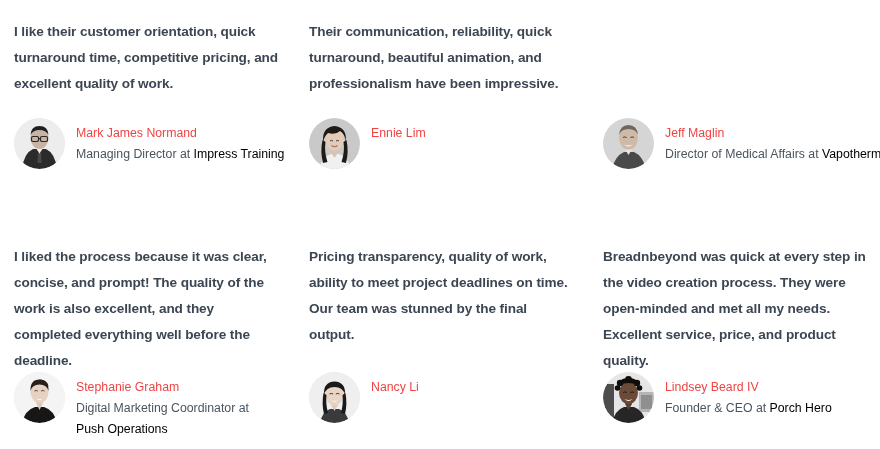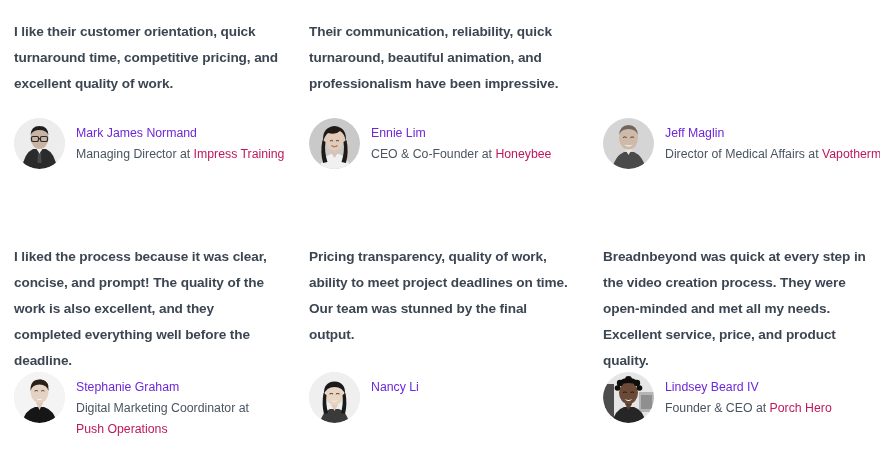--- a/index.html
+++ b/index.html
@@ -64,34 +64,34 @@
   .avatar svg { display: block; width: 51px; height: 51px; }
 
   .author-text {
     padding-left: 11px;
     padding-top: 5px;
   }
 
   .author-name {
     font-size: 12.3px;
     line-height: 21px;
-    color: #6d28d9;
+    color: #ef4444;
     font-weight: 400;
     white-space: nowrap;
   }
 
   .author-role {
     font-size: 12.3px;
     line-height: 21px;
     color: #4a5560;
     font-weight: 400;
   }
 
   .author-role .company {
-    color: #be185d;
+    color: #000000;
     cursor: pointer;
   }
 
   .role-wide { width: 200px; }
 </style>
 </head>
 <body>
 
 <div class="testimonial-grid">
 
@@ -144,21 +144,20 @@
             <path d="M13.5 22 Q11 34 14 45 L18.5 44 Q15 33 16.5 24 Z" fill="#201a16"></path>
             <path d="M37.5 22 Q40 34 37 45 L32.5 44 Q36 33 34.5 24 Z" fill="#201a16"></path>
             <path d="M21 23 Q22.5 21.8 24 23" stroke="#3a2d24" stroke-width="0.9" fill="none"></path>
             <path d="M27 23 Q28.5 21.8 30 23" stroke="#3a2d24" stroke-width="0.9" fill="none"></path>
             <path d="M22.5 27.5 Q25.5 30 28.5 27.5" stroke="#a8736a" stroke-width="1.1" fill="none"></path>
           </g>
         </svg>
       </div>
       <div class="author-text">
         <div class="author-name">Ennie Lim</div>
-        <div class="author-role"><span>CEO &amp; Co-Founder at </span><span class="company">Honeybee</span></div>
       </div>
     </div>
   </div>
 
   <div class="testimonial-card">
     <div class="author author-row1">
       <div class="avatar">
         <svg viewBox="0 0 51 51" xmlns="http://www.w3.org/2000/svg">
           <defs>
               <clipPath id="c3">

